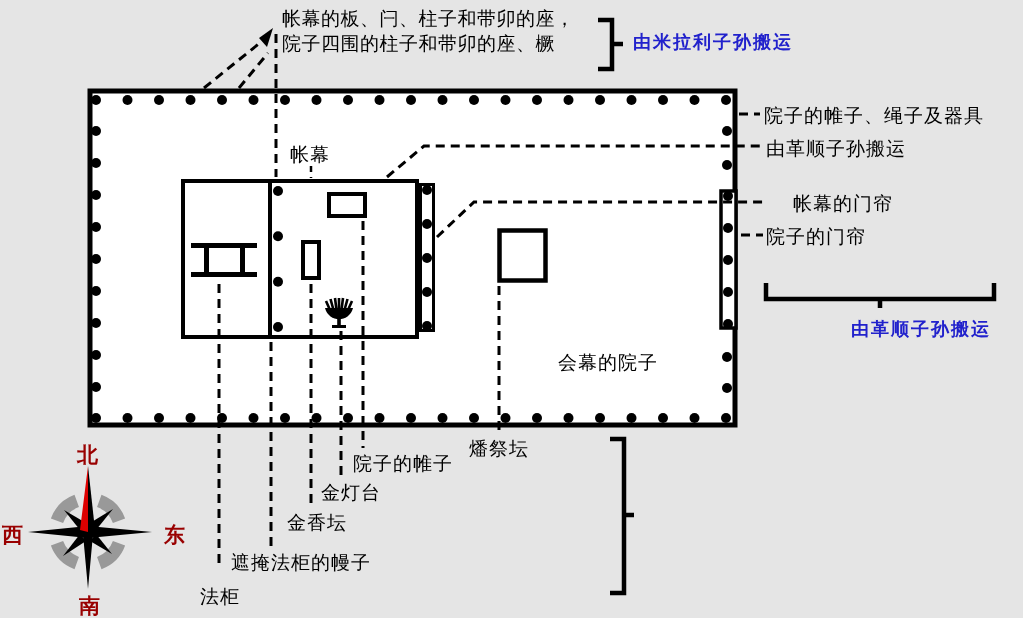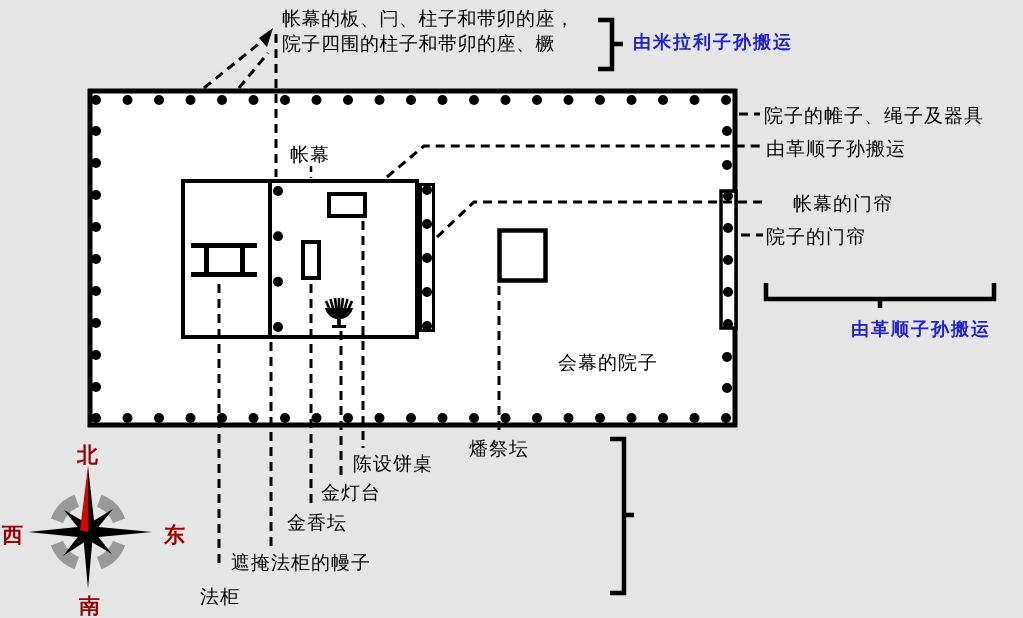--- a/index.html
+++ b/index.html
@@ -183,21 +183,21 @@
   <div class="lab blue" style="left:803px;top:317px;margin-left:48px;">由革顺子孙搬运</div>
 
   <div class="lab" style="left:764px;top:103px;text-align:center;">院子的帷子、绳子及器具</div>
   <div class="lab" style="left:766px;top:136px;">由革顺子孙搬运</div>
   <div class="lab" style="left:772px;top:191px;margin-left:21px;">帐幕的门帘</div>
   <div class="lab" style="left:766px;top:224px;">院子的门帘</div>
 
   <div class="lab" style="left:290px;top:142px;">帐幕</div>
   <div class="lab" style="left:558px;top:350px;">会幕的院子</div>
   <div class="lab" style="left:469px;top:436px;">燔祭坛</div>
-  <div class="lab" style="left:353px;top:451px;">陈设饼桌</div>
+  <div class="lab" style="left:353px;top:451px;">院子的帷子</div>
   <div class="lab" style="left:321px;top:480px;">金灯台</div>
   <div class="lab" style="left:287px;top:510px;">金香坛</div>
   <div class="lab" style="left:231px;top:550px;">遮掩法柜的幔子</div>
   <div class="lab" style="left:200px;top:584px;">法柜</div>
 
   <div class="compass-lab" style="left:77px;top:441px;">北</div>
   <div class="compass-lab" style="left:79px;top:592px;">南</div>
   <div class="compass-lab" style="left:2px;top:521px;">西</div>
   <div class="compass-lab" style="left:164px;top:521px;">东</div>
 

